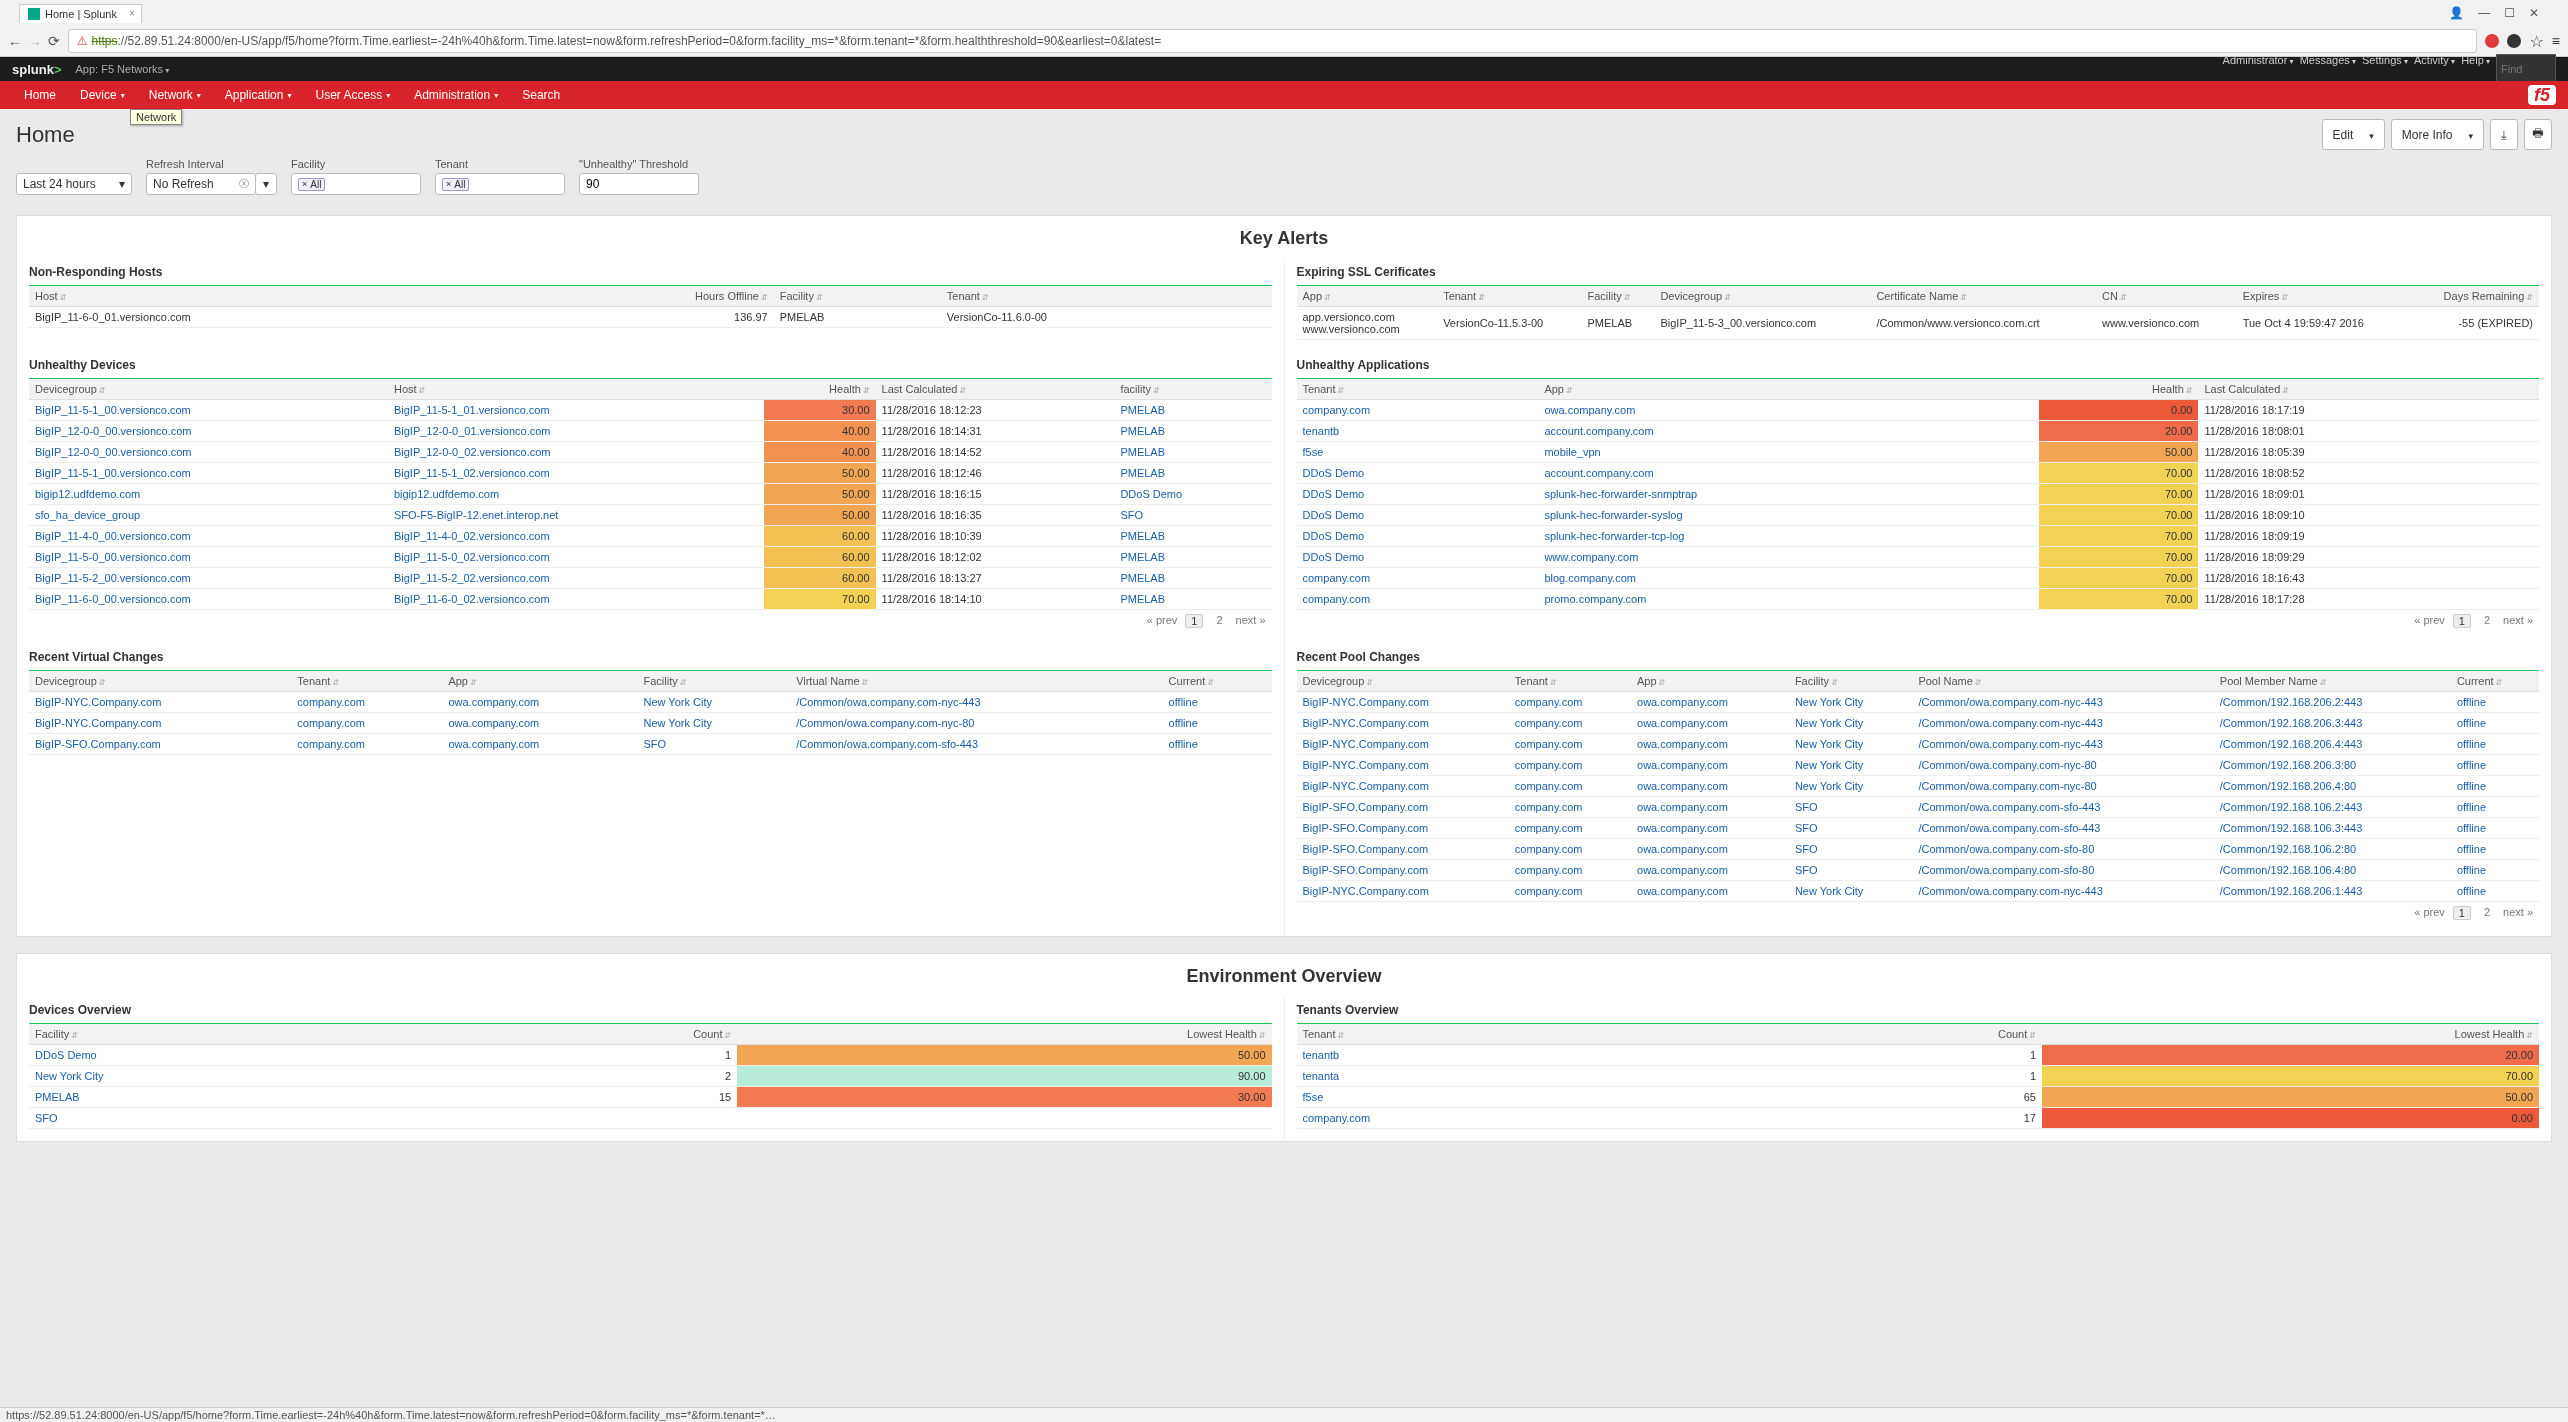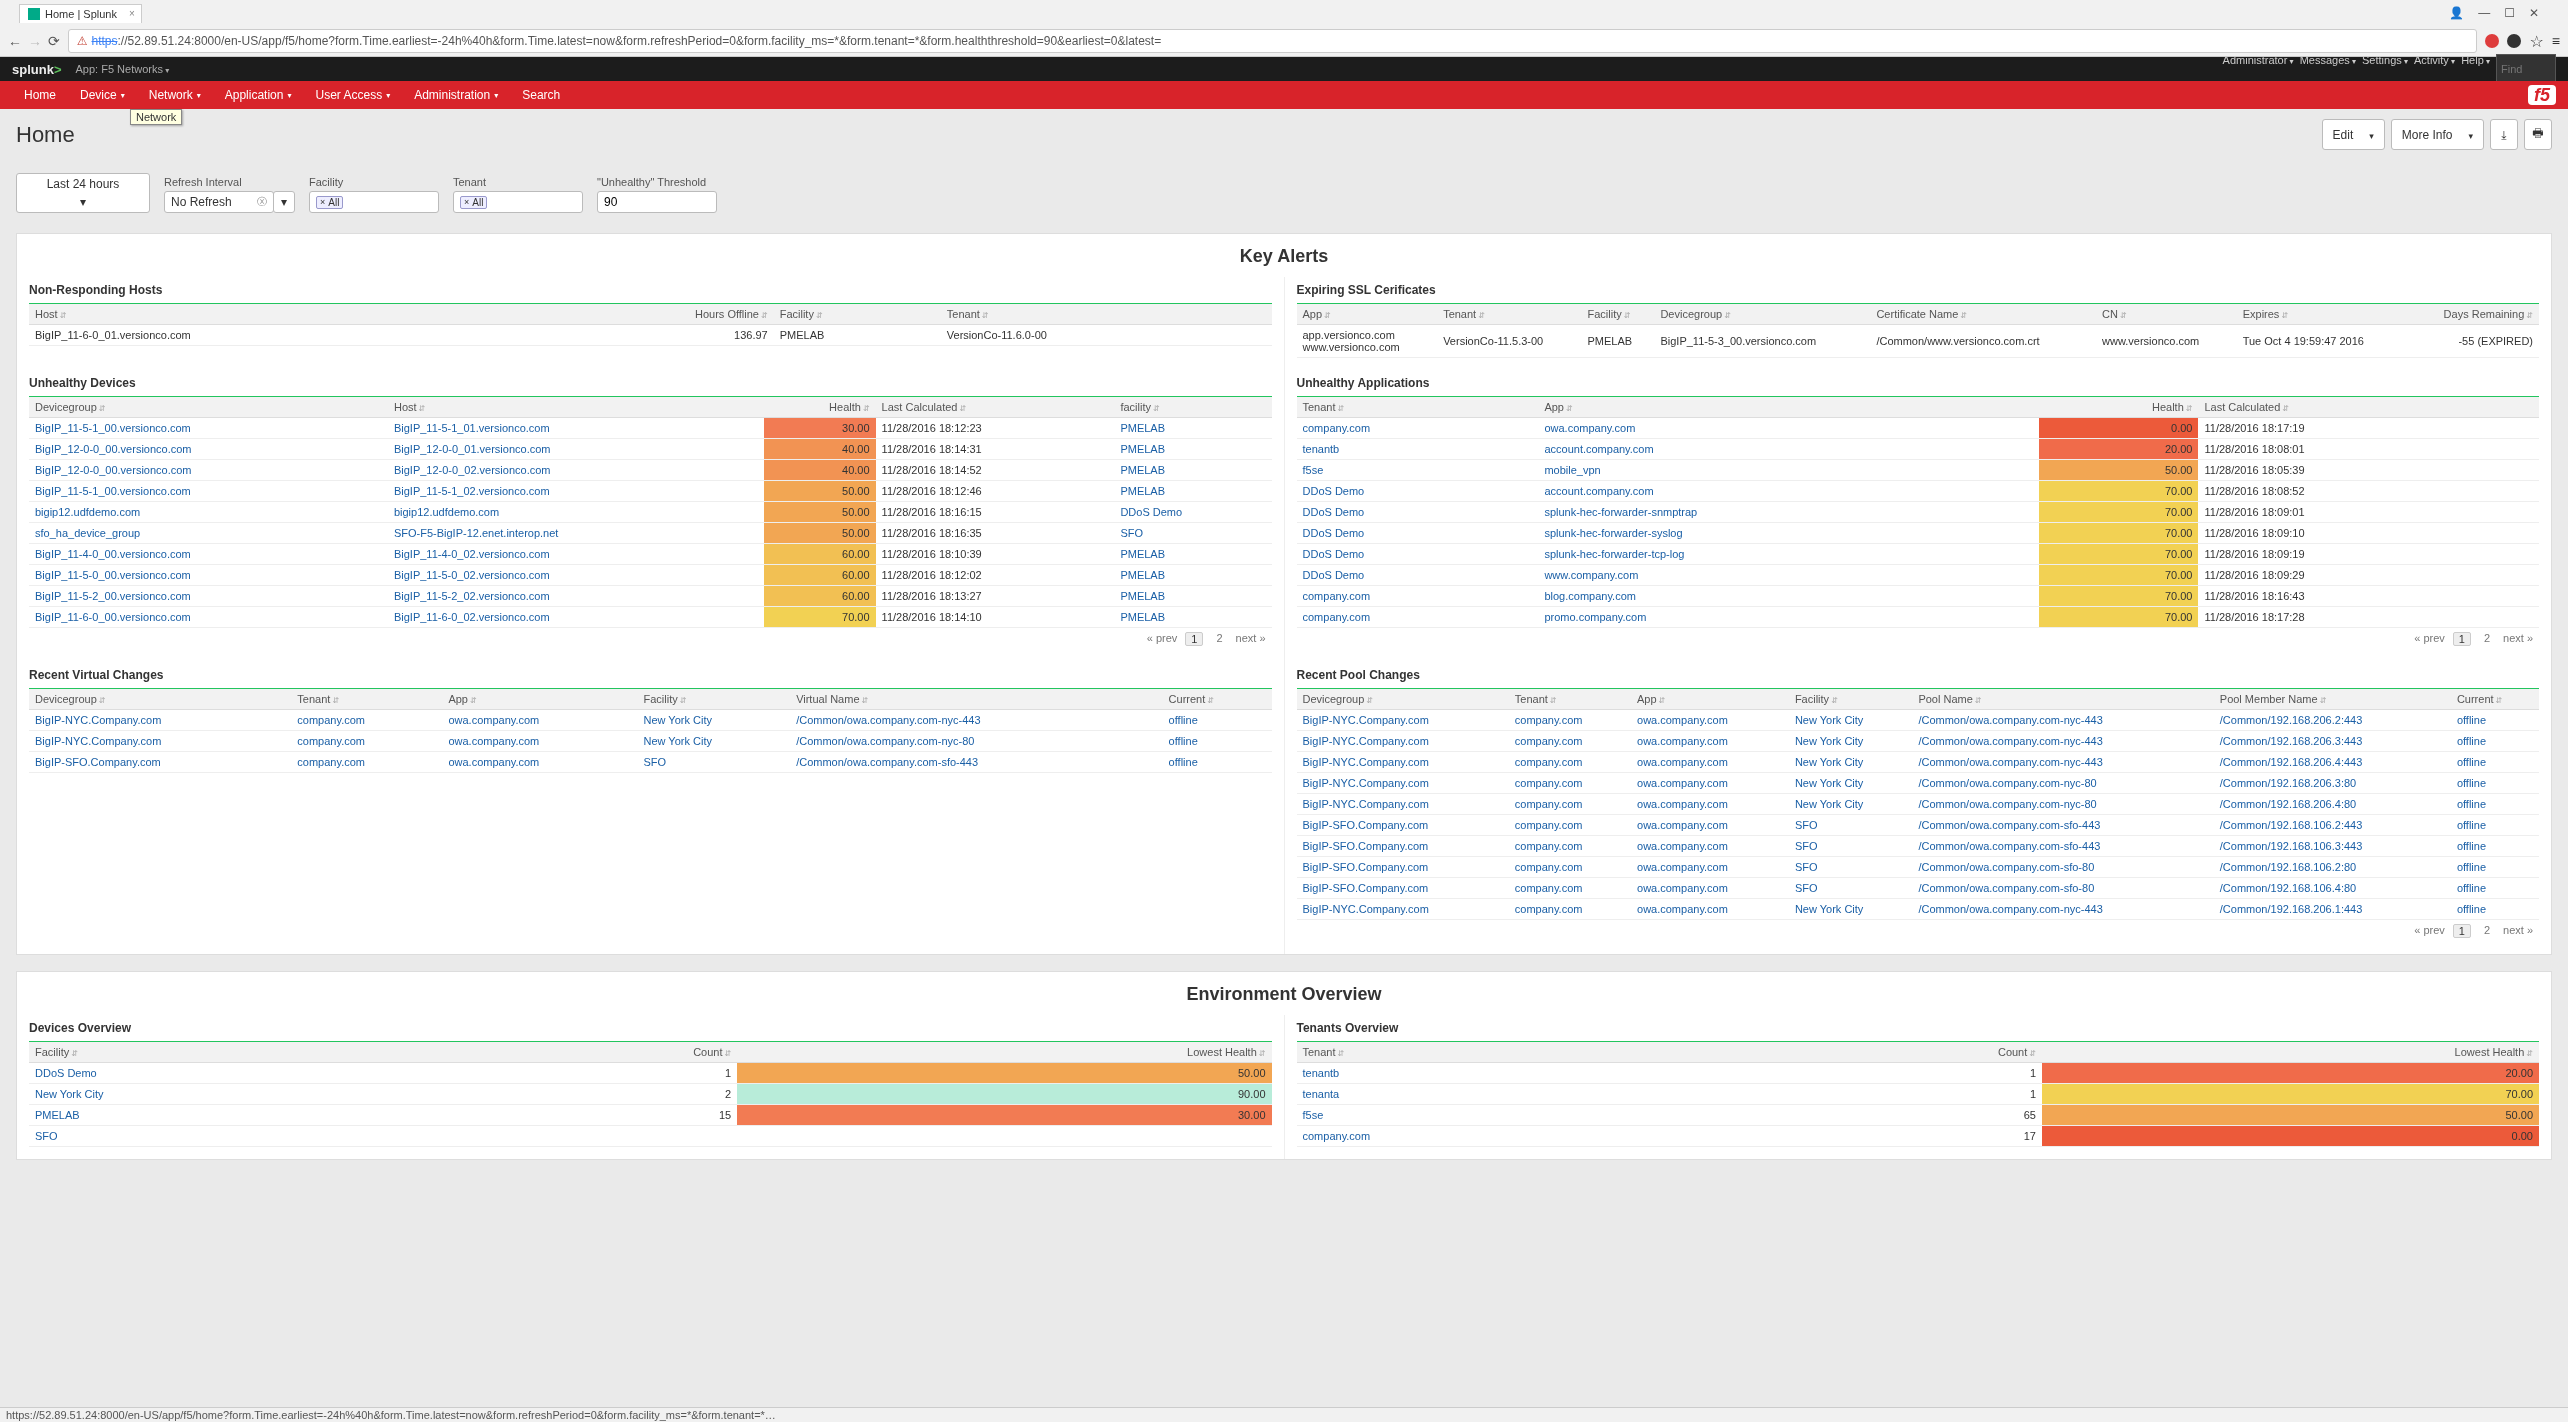--- a/index.html
+++ b/index.html
@@ -10,21 +10,21 @@
 .browser-chrome { background: #f1f1f1; border-bottom: 1px solid #ccc; }
 .tab-strip { display: flex; align-items: center; height: 26px; padding: 0 19px; }
 .browser-tab { background: #fff; border: 1px solid #ccc; border-bottom: none; padding: 3px 24px 3px 8px; font-size: 11px; display: flex; align-items: center; gap: 5px; position: relative; }
 .browser-tab .favicon { width: 12px; height: 12px; background: #0a8; display: inline-block; }
 .browser-tab .tab-x { position: absolute; right: 6px; font-size: 10px; color: #888; }
 .window-controls { margin-left: auto; display: flex; gap: 14px; padding-right: 10px; font-size: 12px; color: #555; }
 .addr-bar { display: flex; align-items: center; height: 30px; padding: 0 8px; gap: 8px; }
 .nav-arrows { display: flex; gap: 6px; color: #555; font-size: 14px; }
 .addr-input { flex: 1; background: #fff; border: 1px solid #ccc; border-radius: 3px; padding: 4px 8px; font-size: 12px; display:flex; align-items:center; gap:4px;}
 .addr-input .url-text { color: #555; }
-.addr-input .url-text .struck { text-decoration: line-through; color:#3b82f6;text-align:right;}
+.addr-input .url-text .struck { text-decoration: line-through; color:#4d7c0f;text-align:right;}
 .addr-icons { display: flex; gap: 8px; font-size: 14px; align-items: center;}
 .addr-icons .circ1{width:14px;height:14px;border-radius:50%;background:#de3c3c;display:inline-block;}
 .addr-icons .circ2{width:14px;height:14px;border-radius:50%;background:#333;display:inline-block;}
 
 
 .splunk-header { background: #1c1c1c; color: #ccc; display: flex; align-items: center; height: 24px; padding: 0 12px; font-size: 11px; }
 .splunk-header .logo { color: #eee; font-weight: bold; font-size: 13px; margin-right: 14px; }
 .splunk-header .logo .gt { color:#5cc05c;}
 .splunk-header .app-label { color: #aaa; }
 .splunk-header .right { margin-left: auto; display: flex; gap: 6px; align-items:flex-start;}
@@ -46,21 +46,21 @@
 .page-head .right-btns { margin-left:auto; display:flex; gap:6px;}
 .btn { background:#fff; border:1px solid #bbb; border-radius:3px; padding:4px 10px; font-size:12px; cursor:pointer; display:flex; align-items:center; gap:16px;}
 .btn .caret::after{content:"\25BE"; font-size:9px;}
 .btn-icon{ width:28px; justify-content:center; padding:4px 0;}
 
 
 .filters { display:flex; gap:14px; align-items:flex-end; margin-bottom:20px;}
 .filter { display:flex; flex-direction:column; gap:3px; }
 .filter label { font-size:11px; color:#555;}
 .filter .control { background:#fff; border:1px solid #bbb; border-radius:3px; padding:3px 6px; font-size:12px; min-height:22px; display:flex; align-items:center; gap:4px;}
-.filter.time .control{ width:134px; justify-content:space-between;flex-direction:column;}
+.filter.time .control{ width:116px; justify-content:space-between;}
 .filter.refresh .control{ width:110px; justify-content:space-between;}
 .filter.refresh{position:relative;}
 .filter.refresh .control .x{ font-size:10px; color:#888;}
 .filter.multi .control{ width:130px; }
 .filter.multi .control .tag{ background:#eef; border:1px solid #99c; border-radius:2px; padding:0 3px; font-size:10px; display:flex; gap:3px; align-items:center;}
 .filter.multi .control .tag .x{font-size:9px;}
 .filter.text .control{ width:120px;}
 .filter.text .control input{ border:none; outline:none; width:100%; font-size:12px;}
 
 

